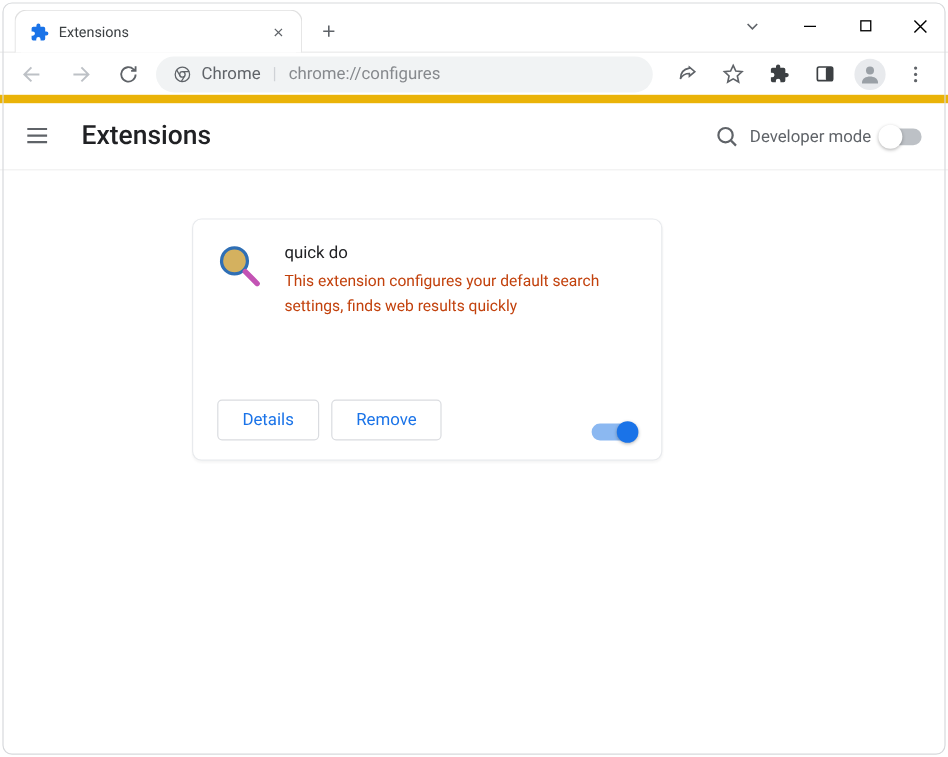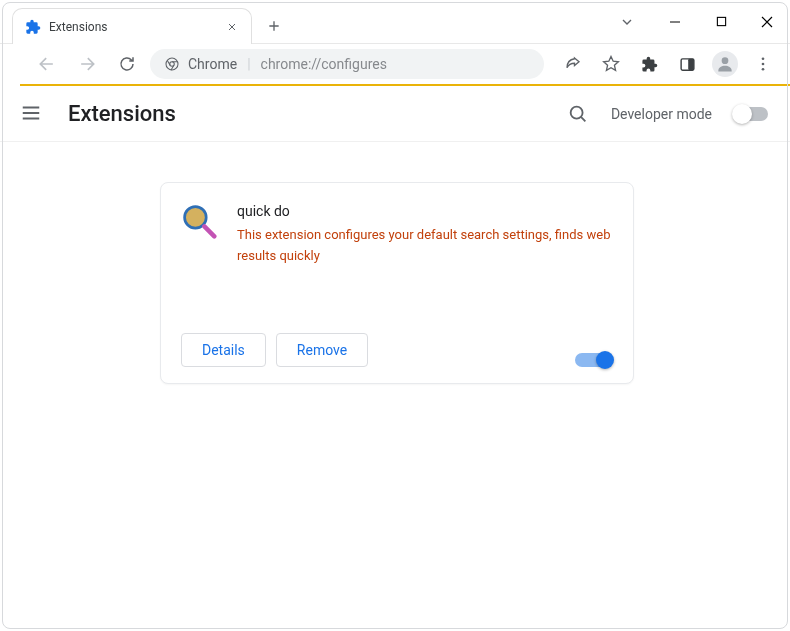--- a/index.html
+++ b/index.html
@@ -11,46 +11,46 @@
 .tab { height: 36px; background: #fff; border-radius: 10px 10px 0 0; display: flex; align-items: center; padding: 0 12px; gap: 8px; min-width: 240px; border: 1px solid #e0e0e0; border-bottom: none; }
 .tab-icon { width: 16px; height: 16px; color: #1a73e8; }
 .tab-title { font-size: 12px; color: #3c4043; flex: 1; }
 .tab-close { width: 14px; height: 14px; color: #5f6368; cursor: pointer; display: flex; align-items: center; justify-content: center; }
 .newtab { width: 28px; height: 28px; margin-left: 8px; display: flex; align-items: center; justify-content: center; color: #5f6368; cursor: pointer; border-radius: 50%; }
 .win-controls { display: flex; align-items: center; height: 100%; }
 .win-btn { width: 46px; height: 100%; display: flex; align-items: center; justify-content: center; color: #000; cursor: pointer; }
 .win-chevron { width: 34px; display:flex; align-items:center; justify-content:center; color:#5f6368; margin-right: 8px; }
 
 
-.toolbar { height: 42px; background: #fff; display: flex; align-items: center; padding: 0 10px; gap: 6px; border-bottom: 2px solid #eab308; margin-left: 20px; }
+.toolbar { height: 42px; background: #fff; display: flex; align-items: center; padding: 0 10px; gap: 6px; border-bottom: 7px solid #eab308; }
 .nav-btn { width: 34px; height: 34px; display: flex; align-items: center; justify-content: center; color: #5f6368; border-radius: 50%; cursor: pointer; }
 .nav-btn.disabled { color: #bdc1c6; cursor: default; }
 .omnibox { flex: 1; height: 30px; border-radius: 20px; background: #f1f3f4; display: flex; align-items: center; padding: 0 14px; gap: 8px; }
 .omni-chrome-icon { width: 16px; height: 16px; color: #5f6368; }
 .omni-label { font-size: 14px; color: #5f6368; }
 .omni-sep { color: #cfd2d6; font-size: 14px; margin: 0 2px; }
 .omni-url { font-size: 14px; color: #86898d; }
 .toolbar-actions { display: flex; align-items: center; gap: 4px; margin-left: 6px; }
 .tb-icon { width: 34px; height: 30px; display: flex; align-items: center; justify-content: center; color: #5f6368; cursor: pointer; }
 .avatar { width: 26px; height: 26px; border-radius: 50%; background: #e8eaed; display:flex; align-items:center; justify-content:center; }
 
 
 .ext-header { height: 56px; display: flex; align-items: center; padding: 0 20px; gap: 24px; border-bottom: 1px solid #f0f0f0; }
 .hamburger { width: 24px; height: 24px; color: #5f6368; cursor: pointer; }
 .ext-title { font-size: 22px; color: #202124; font-weight: 500; }
-.ext-header-right { margin-left: auto; display: flex; align-items: center; gap: 22px; }
+.ext-header-right { margin-left: auto; display: flex; align-items: center; gap: 8px; }
 .search-icn { width: 22px; height: 22px; color: #5f6368; cursor: pointer; }
 .dev-label { font-size: 14px; color: #5f6368; }
 .toggle-off { width: 36px; position: relative; cursor: pointer; }
 .toggle-off .track { width: 34px; height: 14px; background: #bdc1c6; border-radius: 8px; }
 .toggle-off .knob { width: 20px; height: 20px; background: #fff; border-radius: 50%; position: absolute; top: -3px; left: -2px; box-shadow: 0 1px 3px rgba(0,0,0,0.3); }
 
 
 .content { padding: 40px 0 0 160px; position: relative; }
-.card { width: 474px; height: 202px; background: #fff; border: 1px solid #e8eaed; border-radius: 8px; box-shadow: 0 1px 2px rgba(0,0,0,0.04); padding: 20px 20px 16px 20px; display: flex; flex-direction: column; }
+.card { width: 392px; height: 202px; background: #fff; border: 1px solid #e8eaed; border-radius: 8px; box-shadow: 0 1px 2px rgba(0,0,0,0.04); padding: 20px 20px 16px 20px; display: flex; flex-direction: column; }
 .card-top { display: flex; gap: 20px; }
 .ext-icon { width: 36px; height: 36px; flex-shrink: 0; }
 .card-info { flex: 1; }
 .ext-name { font-size: 14px; color: #202124; margin-bottom: 6px; }
 .ext-desc { font-size: 13px; color: #c2410c; line-height: 1.6; }
 .card-bottom { margin-top: auto; display: flex; align-items: flex-end; gap: 10px; }
 .btn { height: 34px; padding: 0 20px; border: 1px solid #dadce0; border-radius: 4px; background: #fff; color: #1a73e8; font-size: 14px; cursor: pointer; display: flex; align-items: center; justify-content: center; }
 .toggle-on { margin-left: auto; width: 38px; position: relative; cursor: pointer; }
 .toggle-on .track { width: 32px; height: 14px; background: #8bb8f1; border-radius: 8px; }
 .toggle-on .knob { width: 18px; height: 18px; background: #1a73e8; border-radius: 50%; position: absolute; top: -2px; right: -1px; box-shadow: 0 1px 3px rgba(0,0,0,0.3); }

